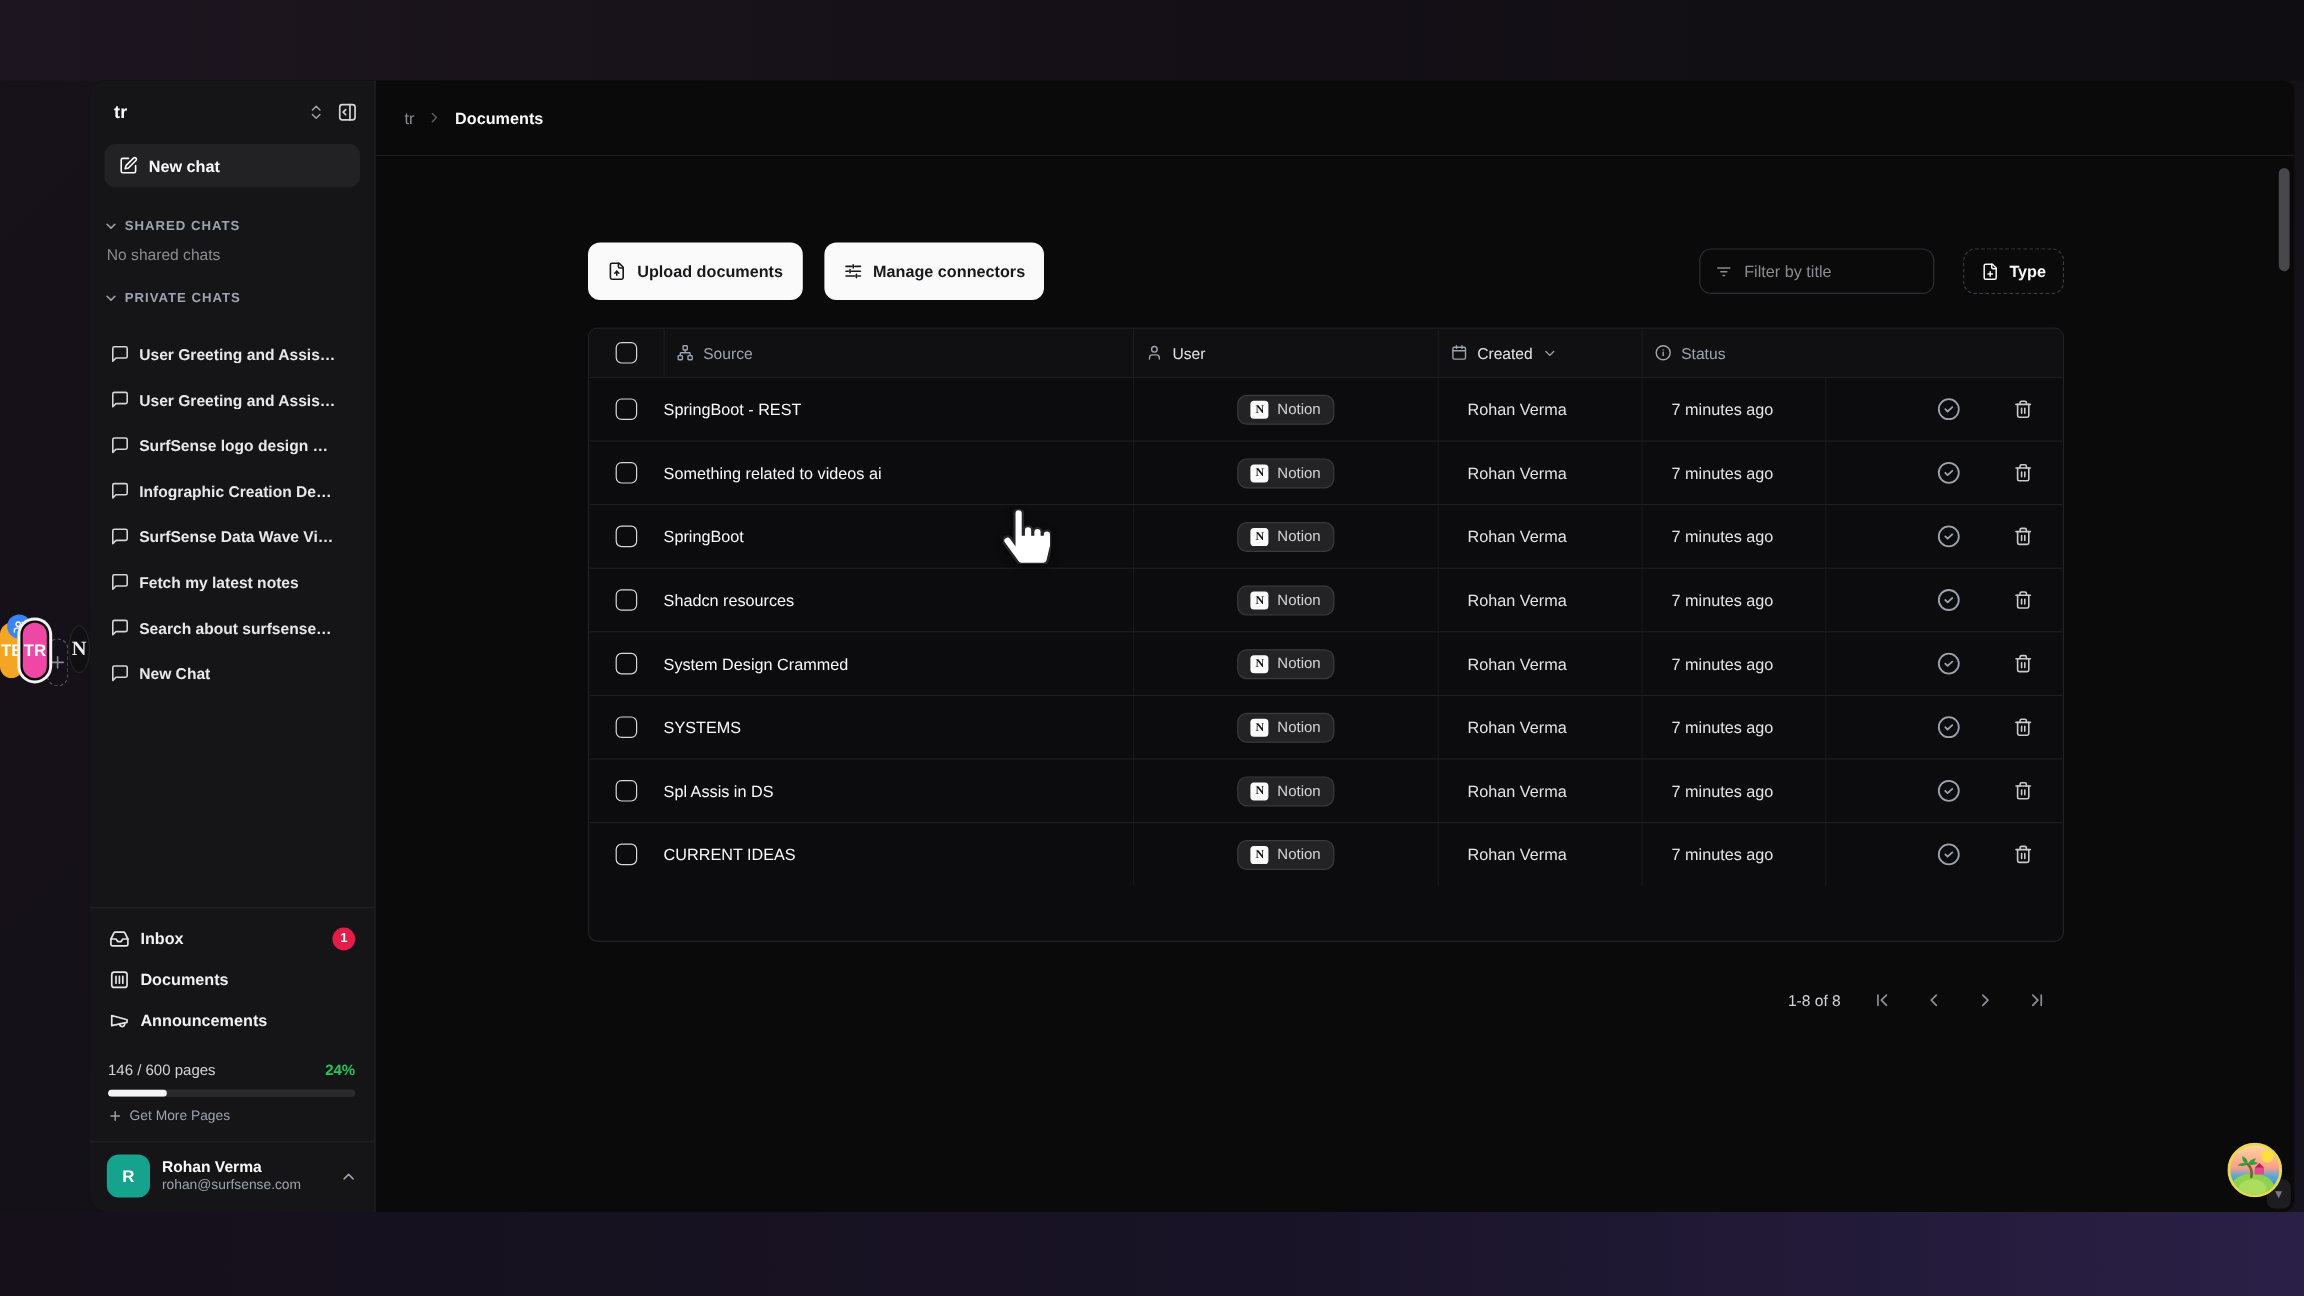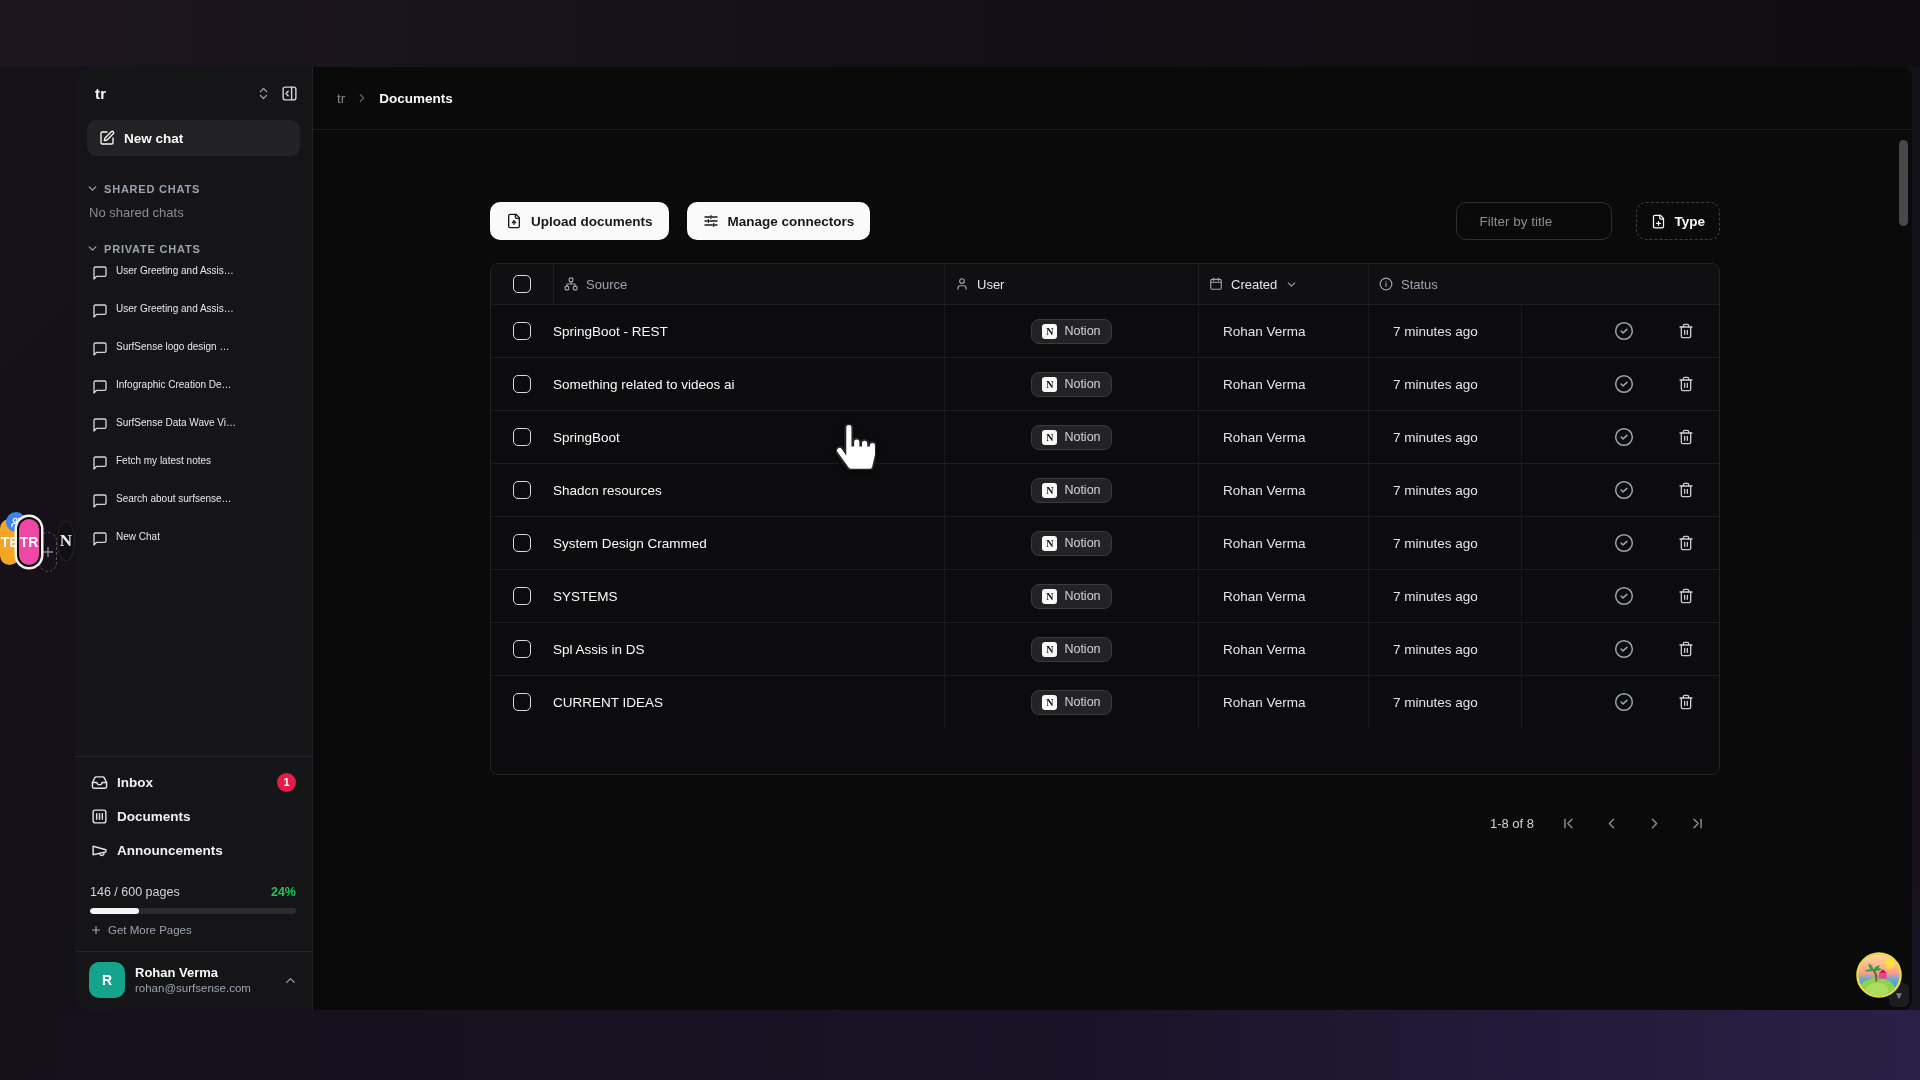--- a/index.html
+++ b/index.html
@@ -41,22 +41,22 @@
   .ws-name { font-weight:700; font-size:15px; letter-spacing:.2px; flex:1; }
   .ws-header .hicon { color:#9ca3af; display:flex; margin-left:10px; cursor:pointer; }
   .ws-header .hicon.bright { color:#d4d4d8; }
   .new-chat { margin:8px 12px 6px 12px; height:36px; background:#222225; border-radius:9px;
     display:flex; align-items:center; padding:0 12px; gap:9px; cursor:pointer;
     font-size:13.5px; font-weight:700; color:#fafafa; }
   .section-label { display:flex; align-items:center; gap:5px; padding:20px 14px 6px 11px;
     color:#9ca3af; font-size:11px; font-weight:700; letter-spacing:.8px; cursor:pointer; }
   .empty-note { padding:4px 14px 2px 14px; color:#8b8b92; font-size:13px; }
   .chat-list { display:flex; flex-direction:column; margin-top:4px; }
-  .chat-item { height:38px; display:flex; align-items:flex-start; gap:8px; padding:0 10px 0 17px;
-    color:#e8e8ea; font-size:10px; font-weight:400; cursor:pointer; white-space:nowrap; overflow:hidden; }
+  .chat-item { height:38px; display:flex; align-items:flex-end; gap:8px; padding:0 10px 0 17px;
+    color:#e8e8ea; font-size:13px; font-weight:700; cursor:pointer; white-space:nowrap; overflow:hidden; }
   .chat-item svg { flex:0 0 auto; color:#d4d4d8; }
   .chat-item span { overflow:hidden; text-overflow:ellipsis; }
   .side-spacer { flex:1; }
   .bottom-nav { border-top:1px solid #232327; padding:8px 10px; display:flex; flex-direction:column; }
   .nav-item { height:34px; display:flex; align-items:center; gap:9px; padding:0 6px; border-radius:8px;
     font-size:13.5px; font-weight:700; color:#f1f1f3; cursor:pointer; }
   .nav-item svg { color:#e4e4e7; }
   .nav-badge { margin-left:auto; min-width:19px; height:19px; border-radius:50%; background:#e11d48;
     color:#fff; font-size:11px; font-weight:700; display:flex; align-items:center; justify-content:center; }
   .usage { padding:10px 16px 6px 15px; }
@@ -79,25 +79,25 @@
   
   .main { flex:1; display:flex; flex-direction:column; position:relative; }
   .topbar { height:63px; min-height:63px; border-bottom:1px solid #1c1c20; display:flex;
     align-items:center; gap:10px; padding:0 24px; }
   .crumb-root { color:#8b8b92; font-size:13.5px; }
   .crumb-sep { color:#5f5f66; display:flex; }
   .crumb-current { color:#fafafa; font-size:13.5px; font-weight:700; }
   .container { width:1230px; margin-left:177px; padding-top:72px; }
   .toolbar { display:flex; align-items:center; justify-content:space-between; }
   .tool-left { display:flex; gap:18px; }
-  .btn-white { height:38px; display:flex; align-items:center; gap:9px; background:#fafafa; color:#18181b;
+  .btn-white { height:48px; display:flex; align-items:center; gap:9px; background:#fafafa; color:#18181b;
     border:none; border-radius:10px; padding:0 16px; font-size:13.5px; font-weight:700;
     font-family:inherit; cursor:pointer; }
   .tool-right { display:flex; gap:24px; align-items:center; }
-  .filter-box { width:156px; height:38px; border:1px solid #2e2e33; border-radius:10px; background:transparent;
+  .filter-box { width:196px; height:38px; border:1px solid #2e2e33; border-radius:10px; background:transparent;
     display:flex; align-items:center; gap:9px; padding:0 12px; color:#8b8b92; }
   .filter-box input { border:none; outline:none; background:transparent; color:#e4e4e7; width:120px;
     font-size:13.5px; font-family:inherit; }
   .filter-box input::placeholder { color:#8b8b92; }
   .btn-dashed { height:38px; display:flex; align-items:center; gap:8px; background:transparent; color:#fafafa;
     border:1.5px dashed #3f3f46; border-radius:10px; padding:0 14px; font-size:13.5px; font-weight:700;
     font-family:inherit; cursor:pointer; }
 
   
   .table { margin-top:23px; border:1px solid #232327; border-radius:8px; overflow:hidden; background:#0c0c0e; }

